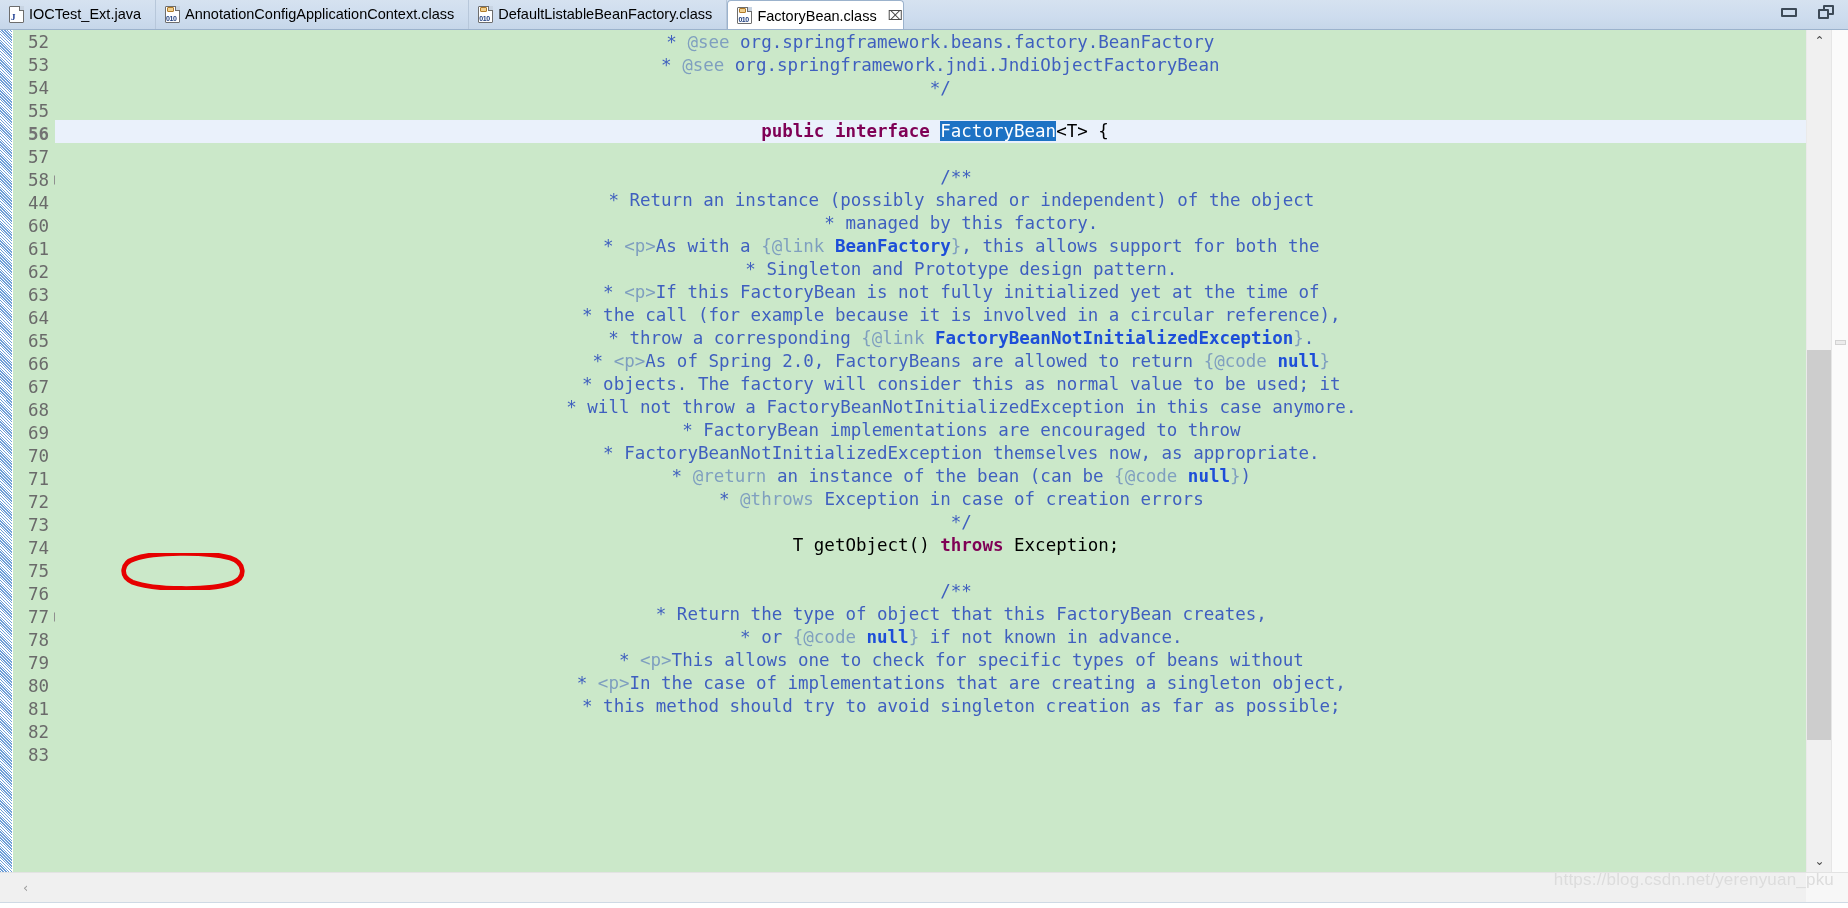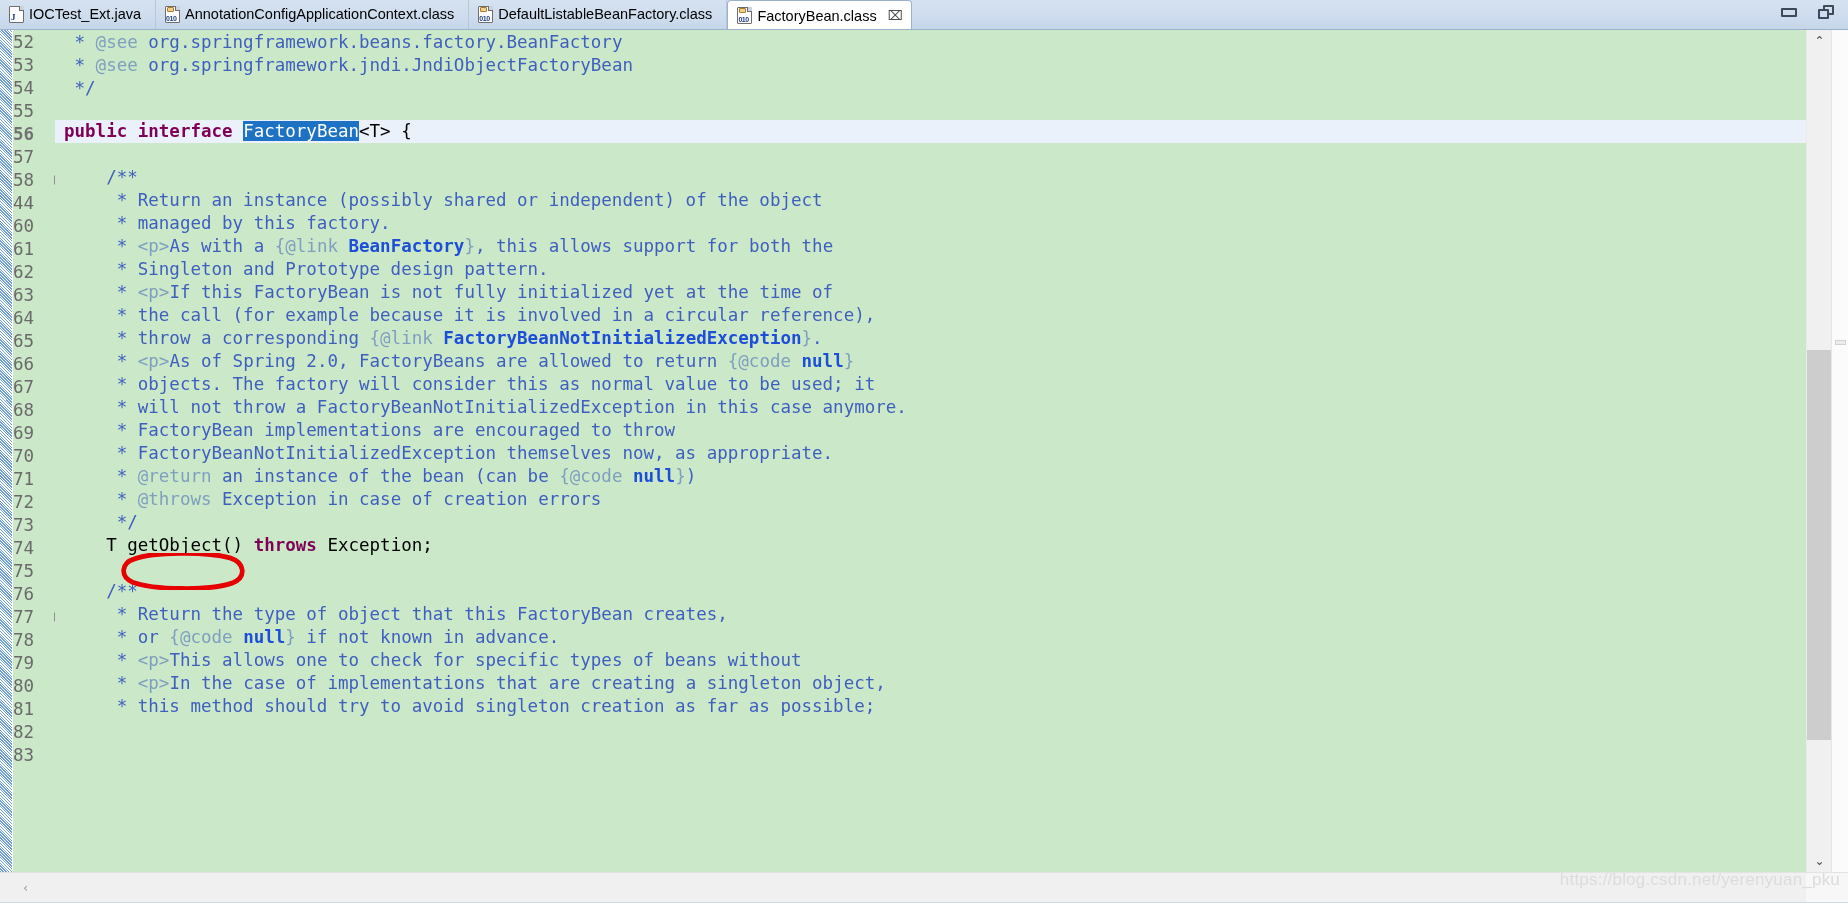--- a/index.html
+++ b/index.html
@@ -45,21 +45,21 @@
   .tab.inactive {
     background: transparent;
     border-right: 1px solid #b7c7da;
   }
   .tab.active {
     background: #ffffff;
     border: 1px solid #9bb2cc;
     border-bottom: none;
     border-radius: 4px 4px 0 0;
     margin-bottom: -1px;
-    padding-right: 8px;
+    padding-right: 0;
   }
   .tab-close {
     font-size: 13px;
     color: #4a4a4a;
     margin-left: 6px;
     line-height: 1;
     font-family: "DejaVu Sans", sans-serif;
   }
 
   
@@ -150,21 +150,21 @@
 
   
   #ruler {
     flex: 0 0 42px;
     background: #cbe8c9;
     color: #6a6a6a;
     font-family: "DejaVu Sans Mono", monospace;
     font-size: 17.5px;
     line-height: 23px;
     padding-top: 1px;
-    text-align: left;
+    text-align: right;
     user-select: none;
   }
   .lnum { height: 23px; padding-right: 6px; position: relative; white-space: nowrap;}
   .lnum.cur { color: #737373; font-weight: bold; }
   .fold-marker {
     position: absolute;
     right: -9px; top: 6px;
     width: 10px; height: 10px;
     border: 1px solid #8f8f8f;
     background: #eaf6e9;
@@ -187,20 +187,21 @@
     line-height: 23px;
     padding-top: 1px;
     overflow: hidden;
     min-width: 0;
   }
   .cline {
     height: 23px;
     white-space: pre;
     padding-left: 9px;
     color: #000000;
+    text-align: center;
   }
   .cline.current {
     background: #eaf1fb;
     box-shadow: inset 0 0 0 1px #eaf1fb;
     margin-top: 20px;
   }
   
   .kw       { color: #7f0055; font-weight: bold; }
   .cmt      { color: #3f5fbf; }
   .cmt-tag  { color: #7f9fbf; }
@@ -277,21 +278,21 @@
   
   #botline {
     flex: 0 0 6px;
     background: #ffffff;
     border-top: 1px solid #cfd9e4;
   }
 
   
   #watermark {
     position: absolute;
-    right: 8px; bottom: 18px;
+    right: 14px; bottom: 18px;
     font-family: "Liberation Sans", sans-serif;
     font-size: 17px;
     color: #dcdcdc;
     letter-spacing: 0.2px;
     white-space: nowrap;
     z-index: 5;
   }
 </style>
 </head>
 <body>

